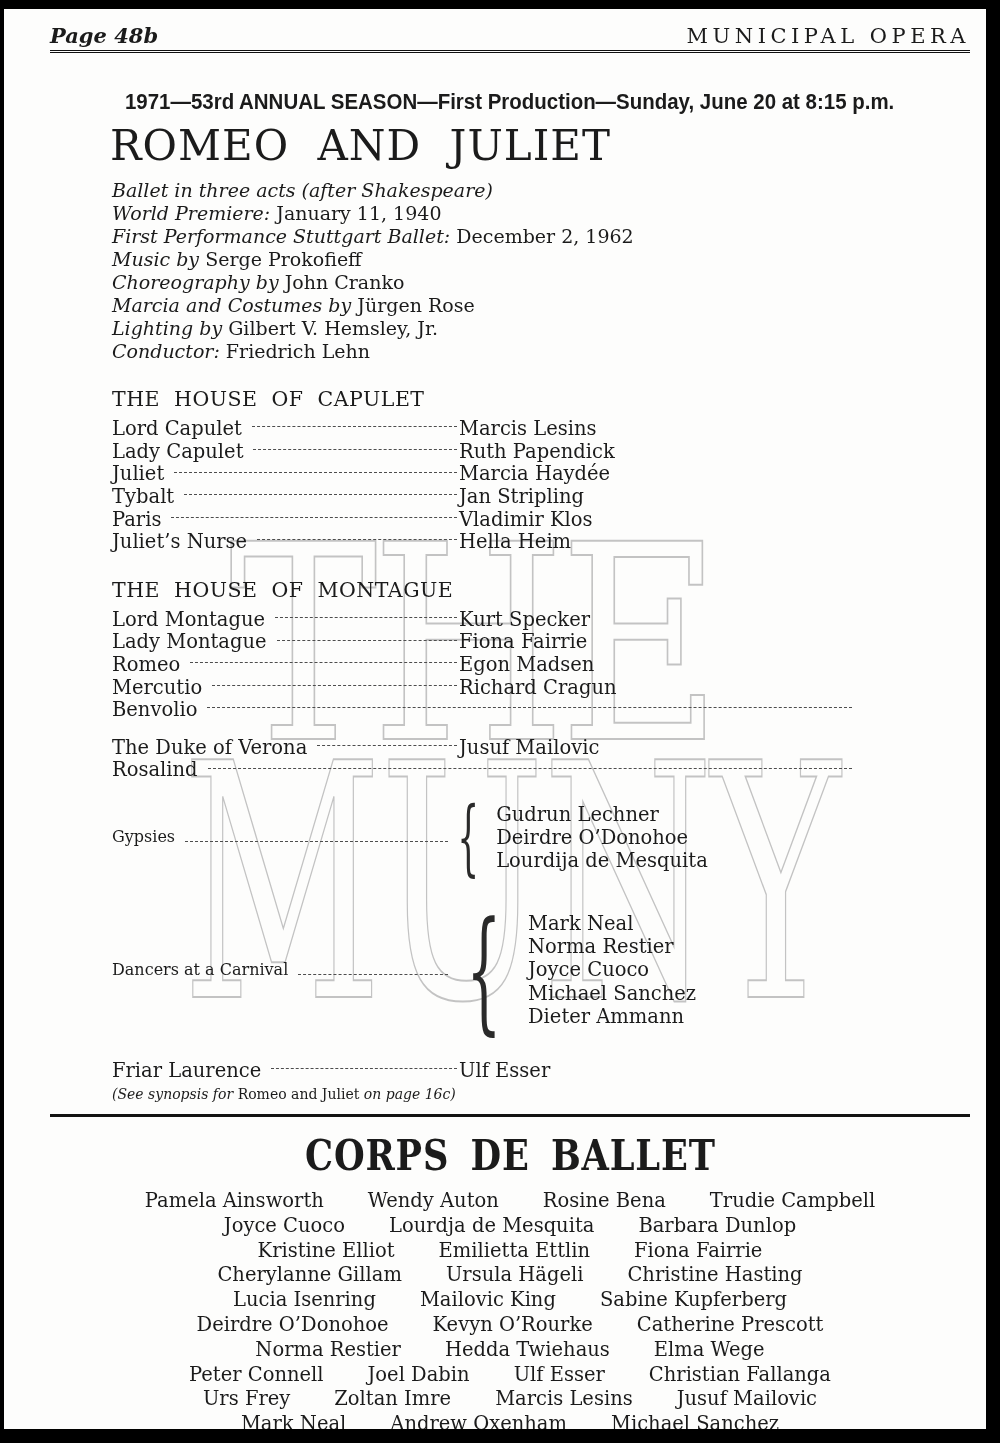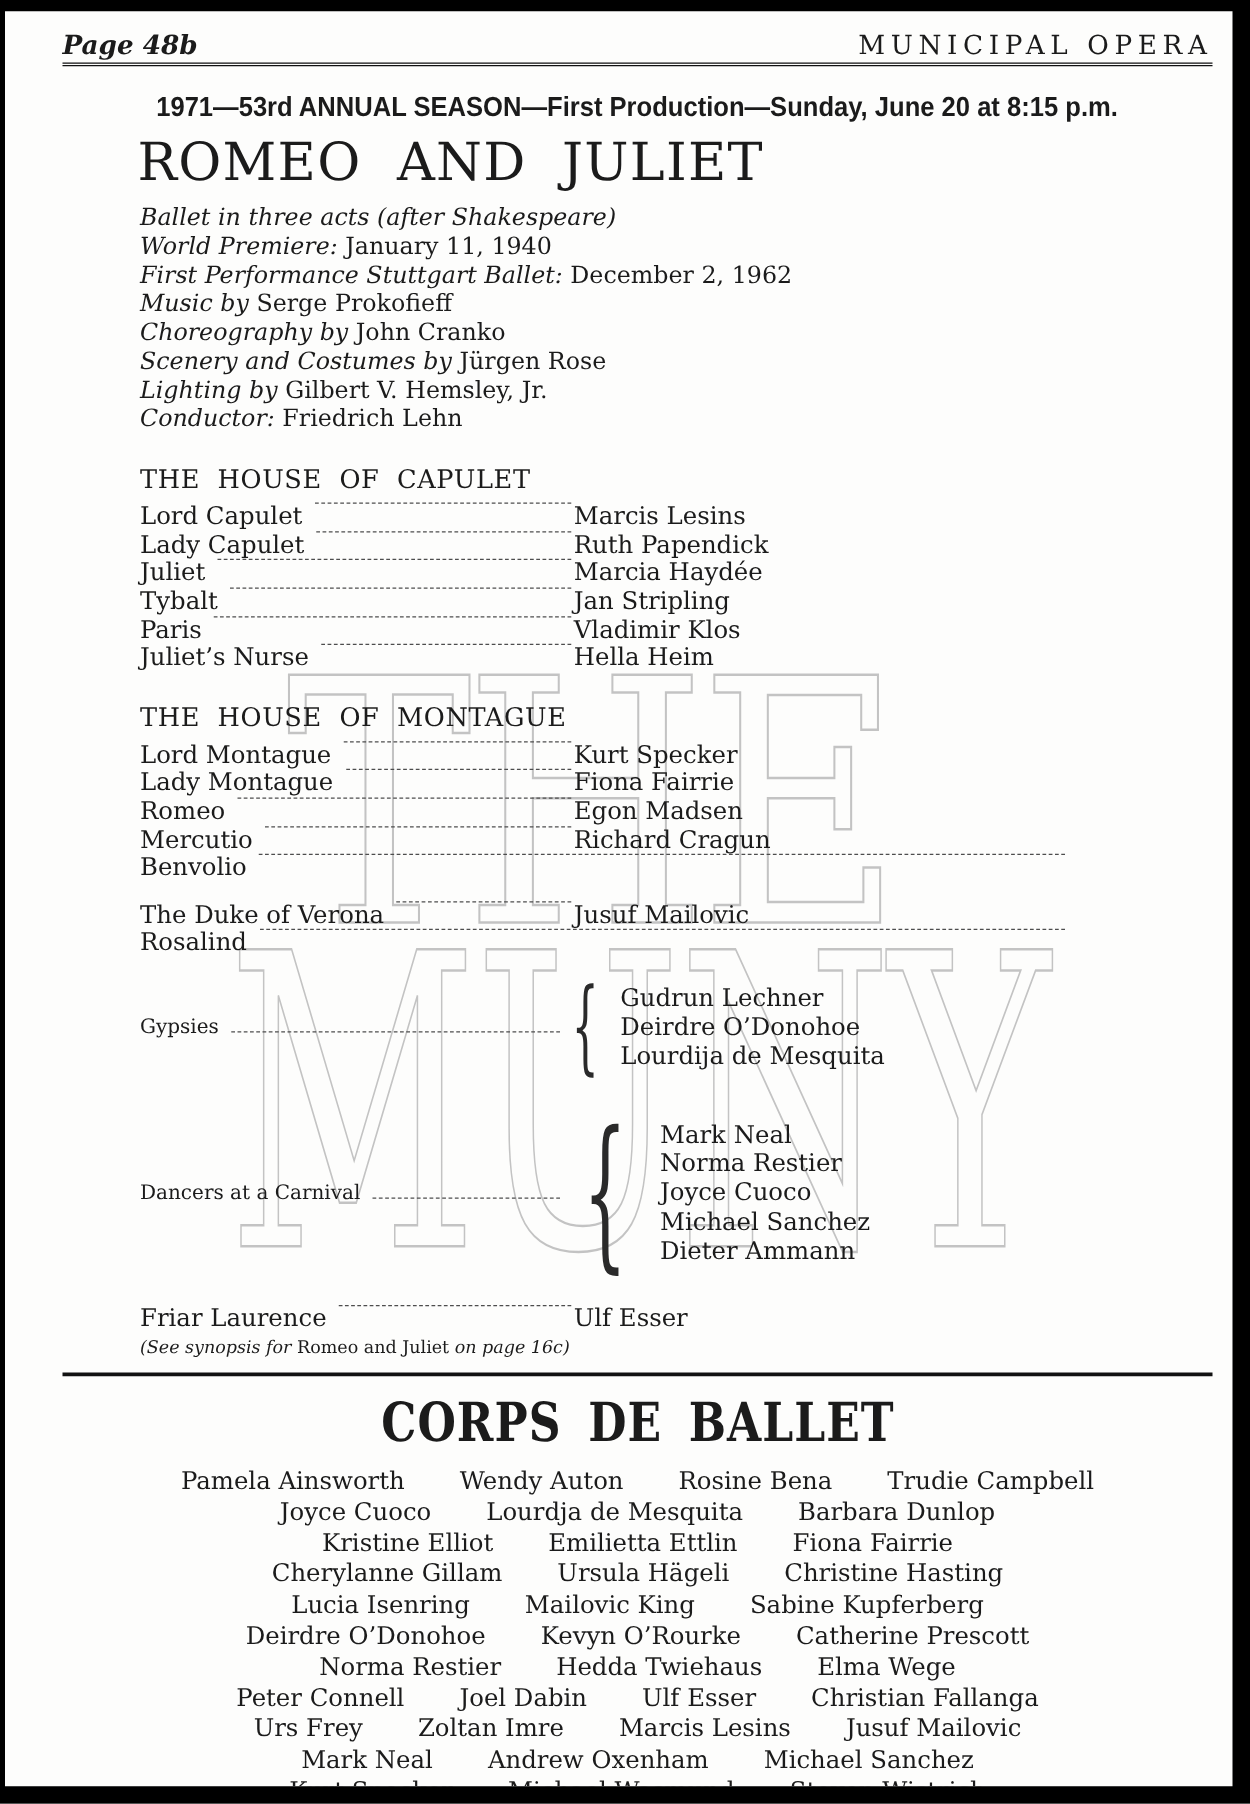--- a/index.html
+++ b/index.html
@@ -13,29 +13,29 @@
   .watermark{position:absolute;z-index:0;pointer-events:none;color:transparent;
     -webkit-text-stroke:2px #c3c3c3;font-family:"DejaVu Serif",serif;line-height:1;user-select:none;}
   .wm-the{left:225px;top:500px;font-size:272px;transform:scaleX(0.82);transform-origin:left top;letter-spacing:-8px;}
   .wm-muny{left:178px;top:712px;font-size:326px;transform:scaleX(0.60);transform-origin:left top;letter-spacing:-4px;}
   
   .content{position:relative;z-index:1;padding:14px 20px 0 46px;}
   .hdr{display:flex;justify-content:space-between;align-items:flex-end;width:920px;}
   .page-num{font-style:italic;font-weight:bold;font-size:21px;}
   .pub{font-size:21px;letter-spacing:4.5px;font-weight:500;}
   .hdr-rule{width:920px;height:0;border-bottom:3px double #111;margin-top:2px;}
-  .season{margin:20px 0 0 0;width:920px;text-align:center;
+  .season{margin:36px 0 0 0;width:920px;text-align:center;
     font-family:"Liberation Sans","DejaVu Sans",sans-serif;font-weight:bold;font-size:22px;}
   .season>span{display:inline-block;transform:scaleX(0.93);transform-origin:center;white-space:nowrap;}
   .title{margin:8px 0 0 60px;font-size:42px;font-weight:normal;letter-spacing:1px;word-spacing:14px;line-height:1.1;}
   .credits{margin:10px 0 0 62px;font-size:19px;line-height:23px;}
   .credit-label{font-style:italic;}
   .section-heading{margin:24px 0 0 62px;font-size:20.5px;word-spacing:7px;letter-spacing:0.5px;}
   .cast-list{margin:7px 0 0 62px;width:742px;}
-  .cast-row{display:flex;align-items:flex-start;font-size:19.5px;line-height:22.6px;}
+  .cast-row{display:flex;align-items:center;font-size:19.5px;line-height:22.6px;}
   .cast-role{white-space:nowrap;}
   .dotted-leader{flex:1 1 auto;min-width:24px;border-bottom:1.5px dashed #4d4d4d;margin:0 2px 5px 10px;}
   .cast-row .cast-name{flex:0 0 395px;white-space:nowrap;}
   .court{margin-top:15px;}
   .cast-groups{margin:6px 0 0 62px;width:742px;}
   .group-row{display:flex;align-items:center;margin-top:8px;}
   .group-left{flex:1 1 auto;display:flex;align-items:baseline;align-self:center;}
   .name-col{flex:0 0 404px;display:flex;align-items:center;}
   .brace{font-family:"DejaVu Serif",serif;color:#2a2a2a;font-weight:200;
     transform:scaleX(0.42);transform-origin:center;margin-left:-8px;}
@@ -73,21 +73,21 @@
     </div>
 
     <div class="title">ROMEO AND JULIET</div>
 
     <div class="credits">
         <div class="credit-line"><span class="credit-label">Ballet in three acts (after Shakespeare)</span></div>
         <div class="credit-line"><span class="credit-label">World Premiere:</span> <span class="credit-value">January 11, 1940</span></div>
         <div class="credit-line"><span class="credit-label">First Performance Stuttgart Ballet:</span> <span class="credit-value">December 2, 1962</span></div>
         <div class="credit-line"><span class="credit-label">Music by</span> <span class="credit-value">Serge Prokofieff</span></div>
         <div class="credit-line"><span class="credit-label">Choreography by</span> <span class="credit-value">John Cranko</span></div>
-        <div class="credit-line"><span class="credit-label">Scenery and Costumes by</span> <span class="credit-value">Jürgen Rose</span></div>
+        <div class="credit-line"><span class="credit-label">Marcia and Costumes by</span> <span class="credit-value">Jürgen Rose</span></div>
         <div class="credit-line"><span class="credit-label">Lighting by</span> <span class="credit-value">Gilbert V. Hemsley, Jr.</span></div>
         <div class="credit-line"><span class="credit-label">Conductor:</span> <span class="credit-value">Friedrich Lehn</span></div>
       </div>
 
     <div class="section-heading">THE HOUSE OF CAPULET</div>
     <div class="cast-list">
         <div class="cast-row">
           <span class="cast-role">Lord Capulet</span>
           <span class="dotted-leader"></span>
           <span class="cast-name">Marcis Lesins</span>

